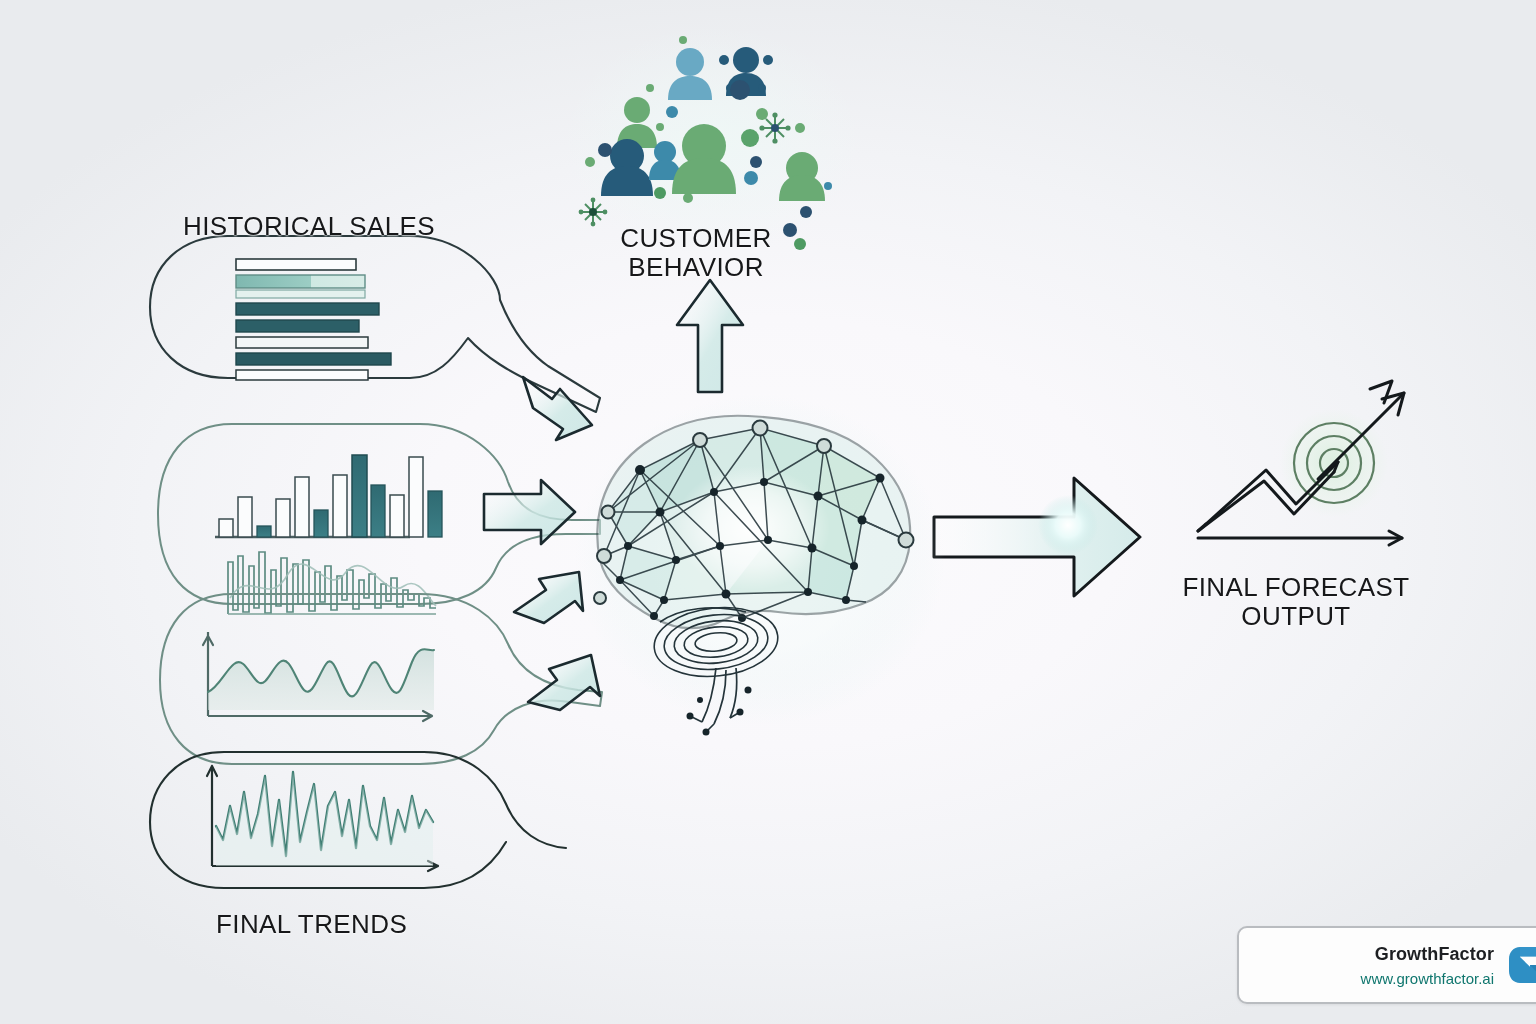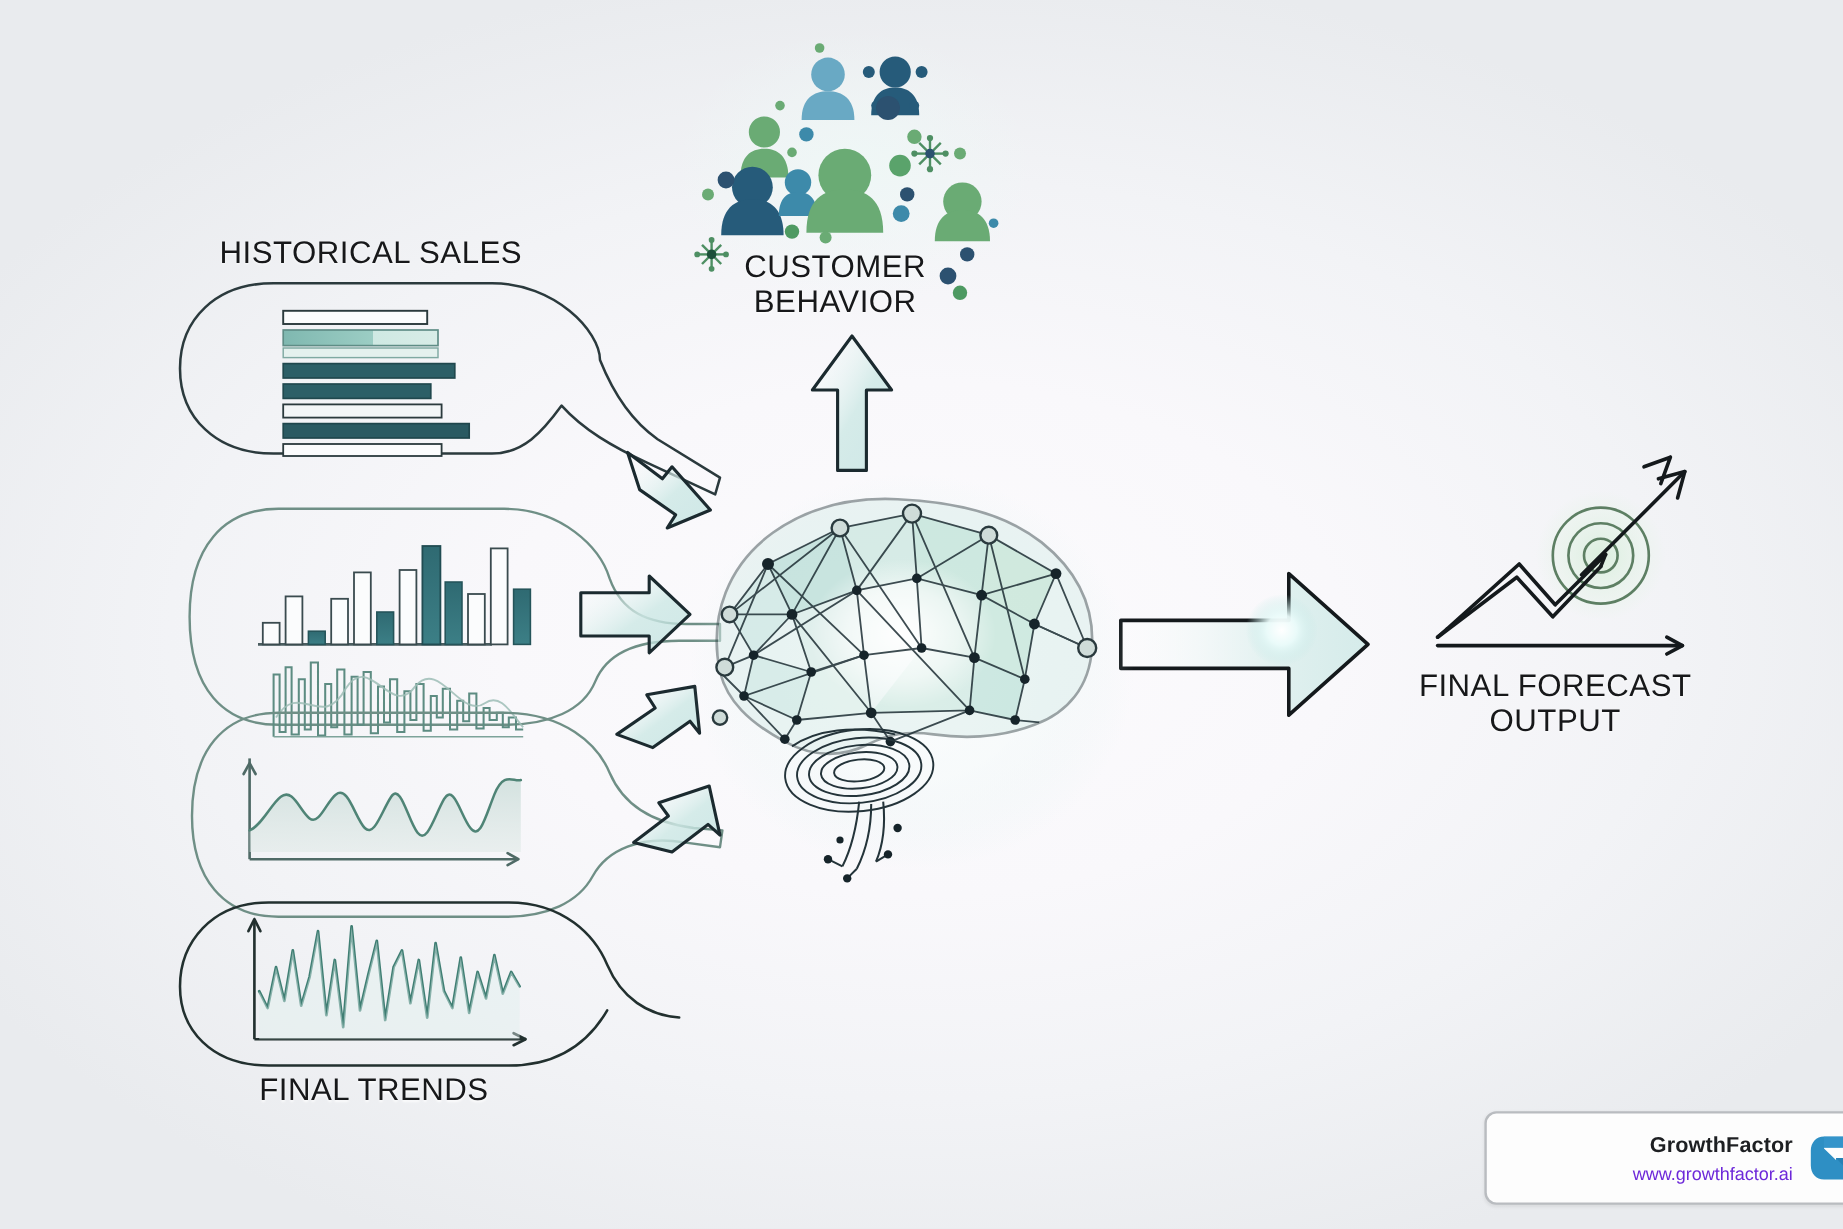--- a/index.html
+++ b/index.html
@@ -17,40 +17,41 @@
   #stage svg.layer{position:absolute;left:0;top:0;width:1536px;height:1024px;}
 
   .label{
     position:absolute;
     font-family:"Liberation Sans","DejaVu Sans",sans-serif;
     color:#17181a;
     letter-spacing:.4px;
     white-space:pre;
     line-height:1.12;
     text-shadow:0 1px 2px rgba(255,255,255,.85);
+    margin-top:16px;
   }
   #lbl-historical{left:183px;top:196px;font-size:26px;}
   #lbl-market{left:216px;top:894px;font-size:26px;}
   #lbl-customer{left:598px;top:208px;font-size:26px;text-align:center;width:196px;}
   #lbl-forecast{left:1180px;top:557px;font-size:26px;text-align:center;width:232px;}
   #lbl-ai{
     position:absolute;left:660px;top:492px;width:180px;text-align:center;
     font-size:68px;font-weight:700;color:#141618;letter-spacing:1px;
   }
 
   
   #badge{
     position:absolute;left:1237px;top:926px;width:329px;height:78px;
     background:#fdfdfd;border:2px solid #b9bcc0;border-radius:10px;
     box-sizing:border-box;display:flex;align-items:center;
     box-shadow:0 1px 3px rgba(0,0,0,.07);
   }
   #badge .txts{flex:1;text-align:right;padding-right:12px;}
   #badge .bname{font-size:18px;font-weight:700;color:#1d1f22;letter-spacing:.1px;}
-  #badge .burl{font-size:15px;color:#6d28d9;margin-top:5px;}
+  #badge .burl{font-size:15px;color:#0f766e;margin-top:5px;}
   #badge .mark{width:44px;height:44px;margin-right:14px;flex:0 0 auto;}
 </style>
 </head>
 <body>
 
 <div id="stage">
 
   <svg class="layer" viewBox="0 0 1536 1024">
     <defs>
       <linearGradient id="gMint" x1="0" y1="0" x2="1" y2="0">

